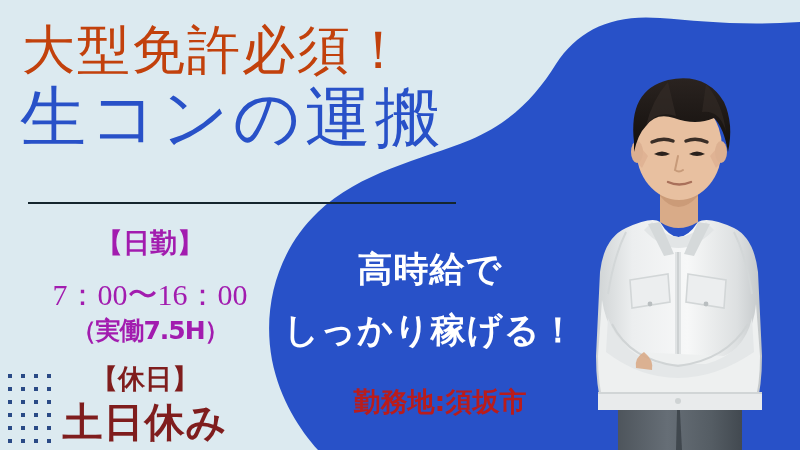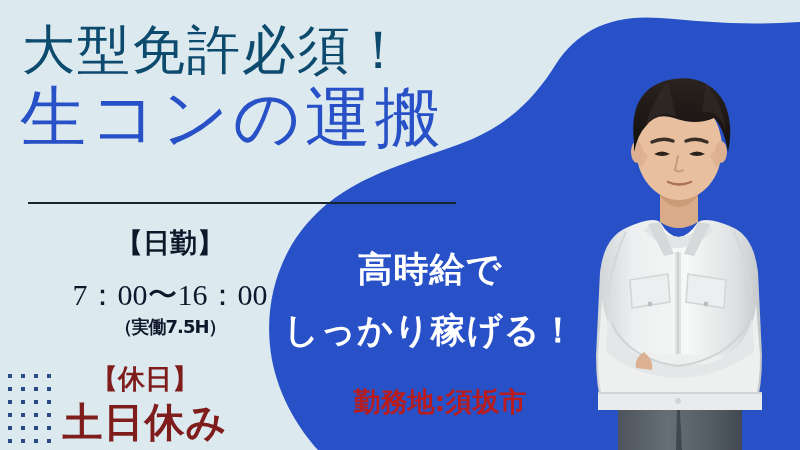--- a/index.html
+++ b/index.html
@@ -44,21 +44,21 @@
     z-index:4;
   }
   #headline-1{
     position:absolute;
     left:22px;top:22px;
     width:560px;
     font-family:"DejaVu Sans","Liberation Sans",sans-serif;
     font-size:53px;
     line-height:1.05;
     letter-spacing:2px;
-    color:#0c4a6e;
+    color:#c2410c;
     font-weight:400;
     white-space:nowrap;
   }
   #headline-2{
     position:absolute;
     left:20px;top:82px;
     width:580px;
     font-family:"DejaVu Sans","Liberation Sans",sans-serif;
     font-size:66px;
     line-height:1.1;
@@ -73,43 +73,43 @@
     position:absolute;
     left:28px;top:202px;
     width:428px;height:2px;
     background:#15262e;
     z-index:4;
   }
 
   
   #shift-block{
     position:absolute;
-    left:32px;top:226px;
+    left:12px;top:226px;
     width:276px;
     text-align:center;
     z-index:4;
     font-family:"Liberation Serif","DejaVu Serif",serif;
-    color:#0f172a;
+    color:#a21caf;
   }
   #shift-label{
     font-size:27px;
     line-height:1.25;
     font-weight:700;
     font-family:"DejaVu Sans","Liberation Sans",sans-serif;
     letter-spacing:0px;
   }
   #shift-hours{
     font-size:30px;
     line-height:1.3;
     margin-top:15px;
     letter-spacing:0px;
     white-space:nowrap;
   }
   #shift-actual{
-    font-size:18px;
+    font-size:25px;
     line-height:1.3;
     margin-top:1px;
     font-family:"DejaVu Sans","Liberation Sans",sans-serif;
     font-weight:700;
     letter-spacing:-1px;
   }
 
   
   #holiday-block{
     position:absolute;

